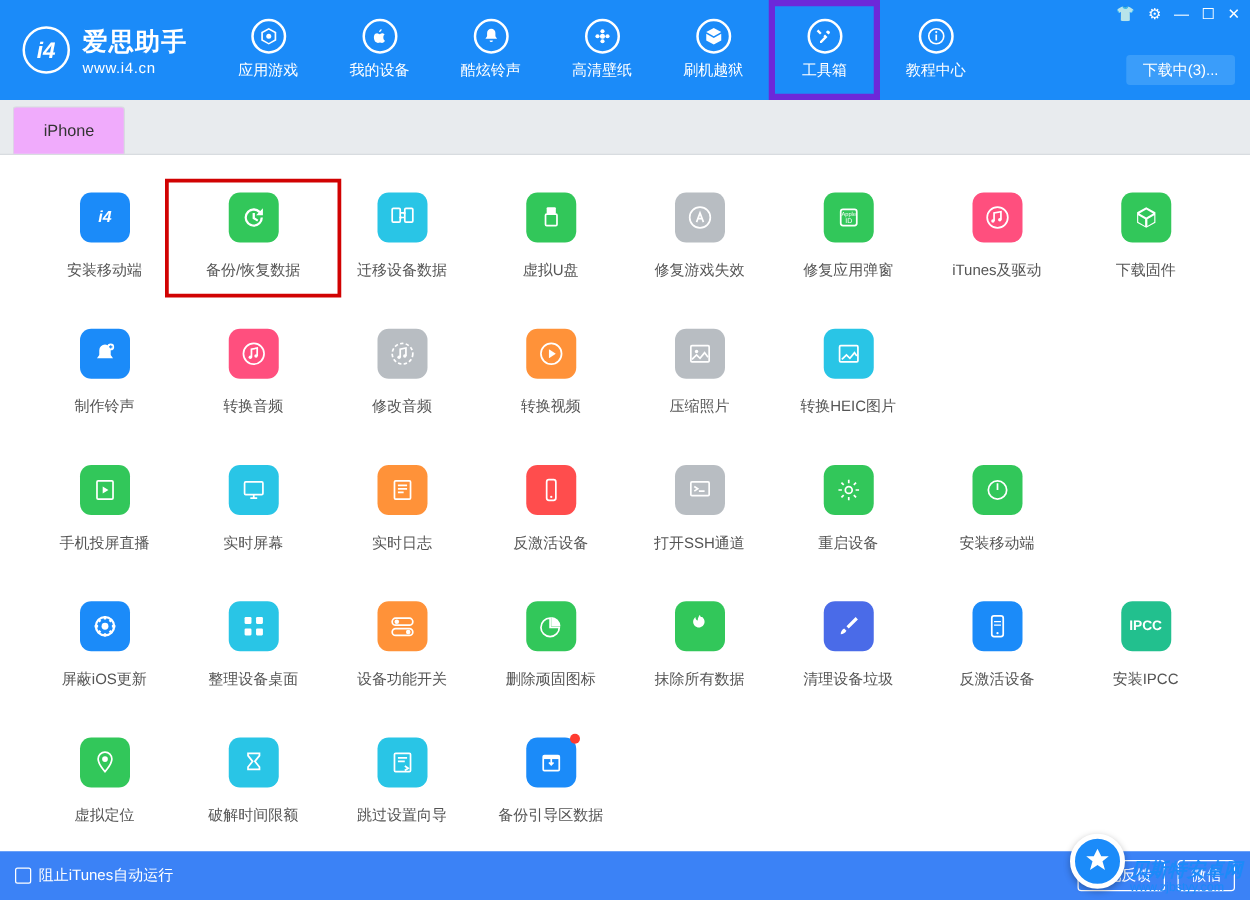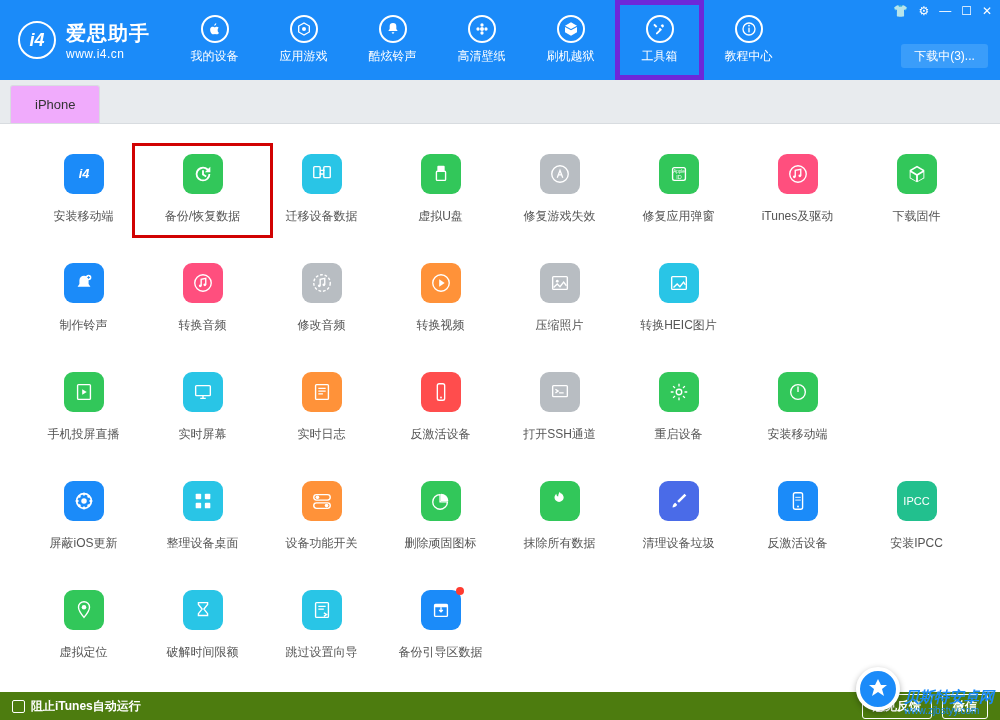--- a/index.html
+++ b/index.html
@@ -36,21 +36,21 @@
 .c-blue { background: #1b8bf9; }
 .c-green { background: #32c75a; }
 .c-cyan { background: #29c5e6; }
 .c-orange { background: #ff9239; }
 .c-red { background: #ff4d4d; }
 .c-pink { background: #ff4f7e; }
 .c-gray { background: #b8bdc2; }
 .c-purple { background: #4a6be8; }
 .c-teal { background: #22c08e; }
 
-.footer { position: absolute; bottom: 0; left: 0; right: 0; height: 28px; background: #4d7c0f; display: flex; align-items: center; padding: 0 12px; color: #fff; font-size: 12px; font-weight: bold; }
+.footer { position: absolute; bottom: 0; left: 0; right: 0; height: 39px; background: #3b82f6; display: flex; align-items: center; padding: 0 12px; color: #fff; font-size: 12px; }
 .chk { width: 13px; height: 13px; border: 1.5px solid #fff; border-radius: 2px; margin-right: 6px; }
 .footer .fbtns { margin-left: auto; display: flex; gap: 10px; }
 .fbtn { padding: 3px 10px; border: 1px solid #fff; border-radius: 3px; cursor: pointer; font-size: 12px; }
 
 .watermark { position: absolute; right: 6px; bottom: 4px; display: flex; align-items: center; }
 .watermark .wcirc { width: 44px; height: 44px; background: #1b8bf9; border: 4px solid #fff; border-radius: 50%; box-shadow: 0 2px 6px rgba(0,0,0,.3); display: flex; align-items: center; justify-content: center; }
 .watermark .wtext { margin-left: 4px; line-height: 1.1; }
 .watermark .wtext .t1 { font-size: 15px; font-weight: bold; color: #1b8bf9; font-style: italic; margin-top: 26px; }
 .watermark .wtext .t2 { font-size: 10px; color: #1b8bf9; }
 </style>
@@ -62,33 +62,33 @@
     <div class="logo-circle">i4</div>
     <div class="logo-text">
       <div class="big">爱思助手</div>
       <div class="small">www.i4.cn</div>
     </div>
   </div>
   <div class="navs" id="navs">
       <div class="nav-item">
         <div class="icon-c">
           <svg viewBox="0 0 24 24">
-            <path d="M16 13c0-2 1.5-3 1.5-3-1-1.5-2.5-1.5-3-1.5-1.5 0-2 1-3 1s-1.5-1-3-1c-1.5 0-3 1-3.5 2.5C4 14 5.5 18 7 19c.5.5 1.5 1 2.5 1s1.5-.5 2.5-.5 1.5.5 2.5.5 2-.5 2.5-1c.5-.7 1-1.5 1-1.5-2-1-2-3-2-4.5zM13 6c.5-.5 1-1.5 1-2.5-1 0-2 .5-2.5 1.5C11 5.5 11 6.5 11 7c1 0 1.5-.5 2-1z"></path>
-          </svg>
-        </div>
-        <div class="lbl">我的设备</div>
-      </div>
-      <div class="nav-item">
-        <div class="icon-c">
-          <svg viewBox="0 0 24 24">
             <path d="M12 2l9 5v10l-9 5-9-5V7l9-5zm0 2.3L5 8v8l7 4 7-4V8l-7-3.7z"></path>
             <circle cx="12" cy="12" r="3"></circle>
           </svg>
         </div>
         <div class="lbl">应用游戏</div>
+      </div>
+      <div class="nav-item">
+        <div class="icon-c">
+          <svg viewBox="0 0 24 24">
+            <path d="M16 13c0-2 1.5-3 1.5-3-1-1.5-2.5-1.5-3-1.5-1.5 0-2 1-3 1s-1.5-1-3-1c-1.5 0-3 1-3.5 2.5C4 14 5.5 18 7 19c.5.5 1.5 1 2.5 1s1.5-.5 2.5-.5 1.5.5 2.5.5 2-.5 2.5-1c.5-.7 1-1.5 1-1.5-2-1-2-3-2-4.5zM13 6c.5-.5 1-1.5 1-2.5-1 0-2 .5-2.5 1.5C11 5.5 11 6.5 11 7c1 0 1.5-.5 2-1z"></path>
+          </svg>
+        </div>
+        <div class="lbl">我的设备</div>
       </div>
       <div class="nav-item">
         <div class="icon-c">
           <svg viewBox="0 0 24 24">
             <path d="M12 3a5 5 0 015 5v4l2 3H5l2-3V8a5 5 0 015-5zm-2 14h4a2 2 0 01-4 0z"></path>
           </svg>
         </div>
         <div class="lbl">酷炫铃声</div>
       </div>
       <div class="nav-item">
@@ -408,21 +408,21 @@
           <svg viewBox="0 0 24 24">
             <rect x="7" y="3" width="10" height="18" rx="2" fill="none" stroke="#fff" stroke-width="1.5"></rect>
             <circle cx="12" cy="18" r="1"></circle>
             <path d="M9 8h6M9 11h6" stroke="#fff" stroke-width="1"></path>
           </svg>
         </div>
         <div class="lbl">反激活设备</div>
       </div>
       <div class="tool">
         <div class="ico c-teal">
-          <span style="color:#fff;font-size:11px;font-weight:normal">IPCC</span>
+          <span style="color:#fff;font-size:11px;font-weight:bold">IPCC</span>
         </div>
         <div class="lbl">安装IPCC</div>
       </div>
       <div class="tool">
         <div class="ico c-green">
           <svg viewBox="0 0 24 24">
             <path d="M12 3a6 6 0 016 6c0 4-6 11-6 11S6 13 6 9a6 6 0 016-6z" fill="none" stroke="#fff" stroke-width="1.5"></path>
             <circle cx="12" cy="9" r="2.5"></circle>
           </svg>
         </div>

